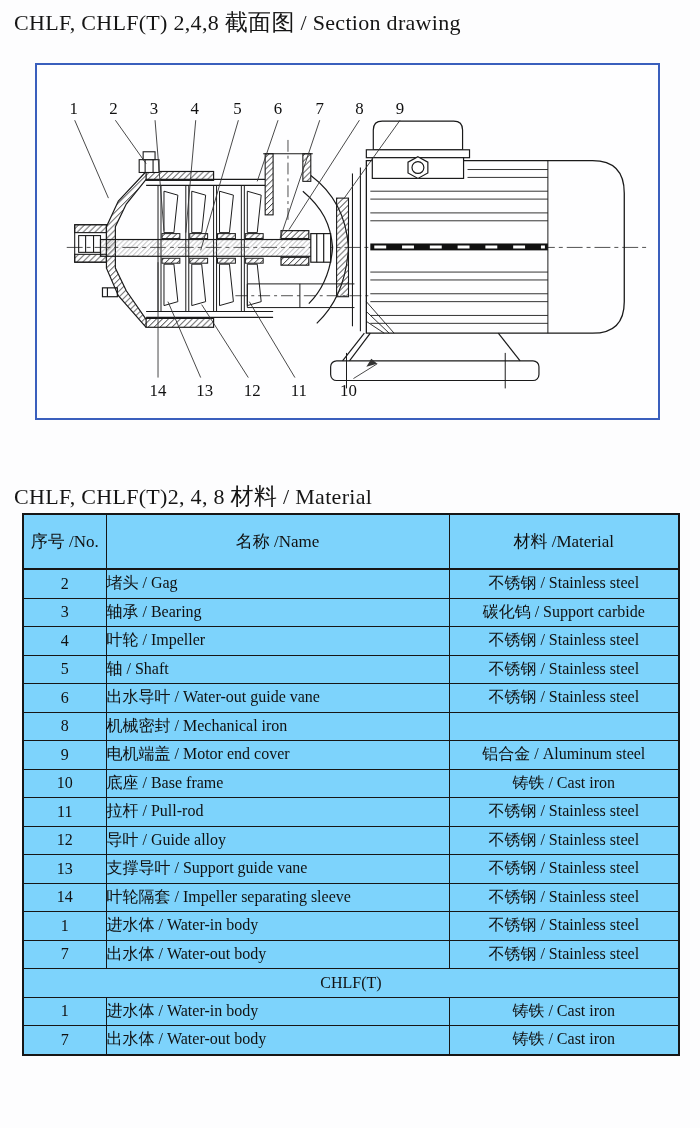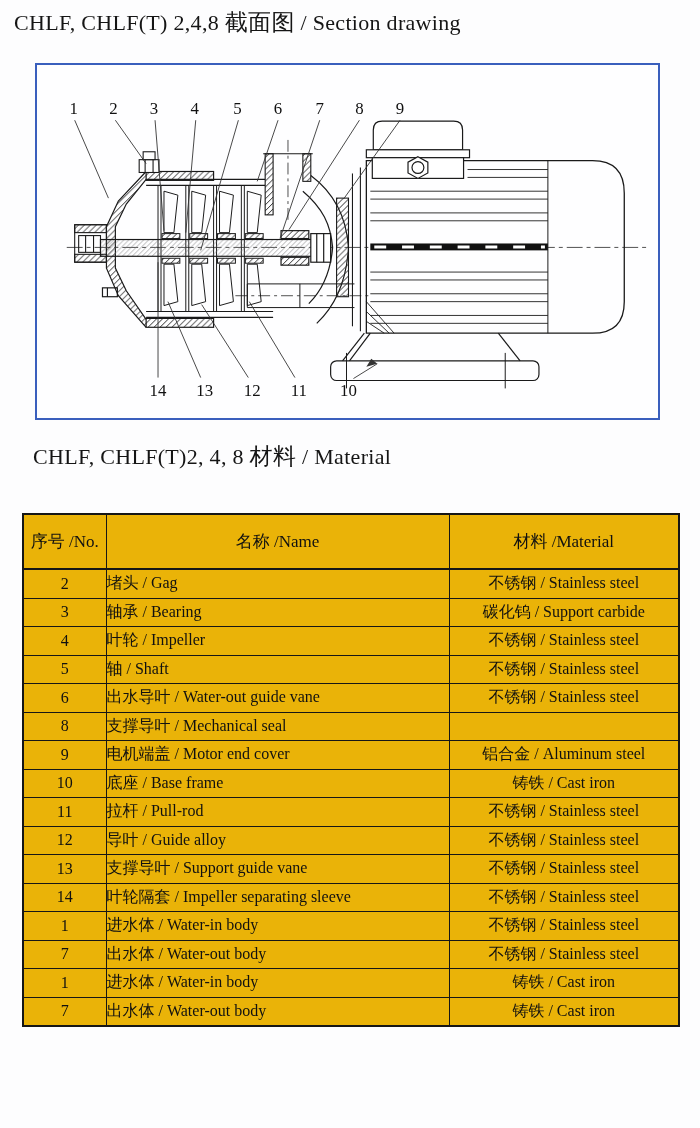--- a/index.html
+++ b/index.html
@@ -1,26 +1,26 @@
 <!DOCTYPE html>
 <html><head>
 <meta charset="utf-8">
 <style>
   html,body{margin:0;padding:0;background:#fdfdfe;}
   body{width:700px;height:1128px;position:relative;overflow:hidden;
        font-family:"Liberation Serif","DejaVu Serif",serif;color:#111;}
   .title{position:absolute;left:14px;font-size:22px;letter-spacing:0.3px;white-space:nowrap;color:#151515;}
   .title .zh{font-weight:400;font-size:23px;}
   #title-section{top:7px;}
-  #title-material{top:441px;margin-left:19px;}
+  #title-material{top:481px;}
   .frame{position:absolute;left:35px;top:63px;width:621px;height:353px;
          border:2.5px solid #3a5fbd;background:#fefeff;}
   .frame svg{display:block;}
   table.mat{position:absolute;left:22px;top:513px;width:656px;border-collapse:collapse;
-            table-layout:fixed;background:#eab308;}
+            table-layout:fixed;background:#7dd3fc;}
   table.mat,table.mat th,table.mat td{border:1.6px solid #161616;}
   table.mat{border-width:2.2px;}
   table.mat th{height:51px;font-size:17px;font-weight:400;border-bottom-width:2px;}
   table.mat td{height:27.5px;font-size:16px;padding:0;}
   td.cell-no{text-align:center;}
   td.cell-name{text-align:left;padding-left:27px;margin-left:8px;}
   td.cell-material{text-align:center;padding-left:42px;}
   td.sec{text-align:center;font-size:16px;}
   col.c1{width:83px;} col.c2{width:343px;} col.c3{width:230px;}
 </style>
@@ -260,21 +260,21 @@
         <td class="cell-name">轴 / Shaft</td>
         <td class="cell-material">不锈钢 / Stainless steel</td>
       </tr>
       <tr>
         <td class="cell-no">6</td>
         <td class="cell-name">出水导叶 / Water-out guide vane</td>
         <td class="cell-material">不锈钢 / Stainless steel</td>
       </tr>
       <tr>
         <td class="cell-no">8</td>
-        <td class="cell-name">支撑导叶 / Mechanical seal</td>
+        <td class="cell-name">机械密封 / Mechanical iron</td>
         <td class="cell-material"></td>
       </tr>
       <tr>
         <td class="cell-no">9</td>
         <td class="cell-name">电机端盖 / Motor end cover</td>
         <td class="cell-material">铝合金 / Aluminum steel</td>
       </tr>
       <tr>
         <td class="cell-no">10</td>
         <td class="cell-name">底座 / Base frame</td>
@@ -304,20 +304,23 @@
         <td class="cell-no">1</td>
         <td class="cell-name">进水体 / Water-in body</td>
         <td class="cell-material">不锈钢 / Stainless steel</td>
       </tr>
       <tr>
         <td class="cell-no">7</td>
         <td class="cell-name">出水体 / Water-out body</td>
         <td class="cell-material">不锈钢 / Stainless steel</td>
       </tr>
       <tr>
+        <td colspan="3" class="sec">CHLF(T)</td>
+      </tr>
+      <tr>
         <td class="cell-no">1</td>
         <td class="cell-name">进水体 / Water-in body</td>
         <td class="cell-material">铸铁 / Cast iron</td>
       </tr>
       <tr>
         <td class="cell-no">7</td>
         <td class="cell-name">出水体 / Water-out body</td>
         <td class="cell-material">铸铁 / Cast iron</td>
       </tr>
     </tbody>

